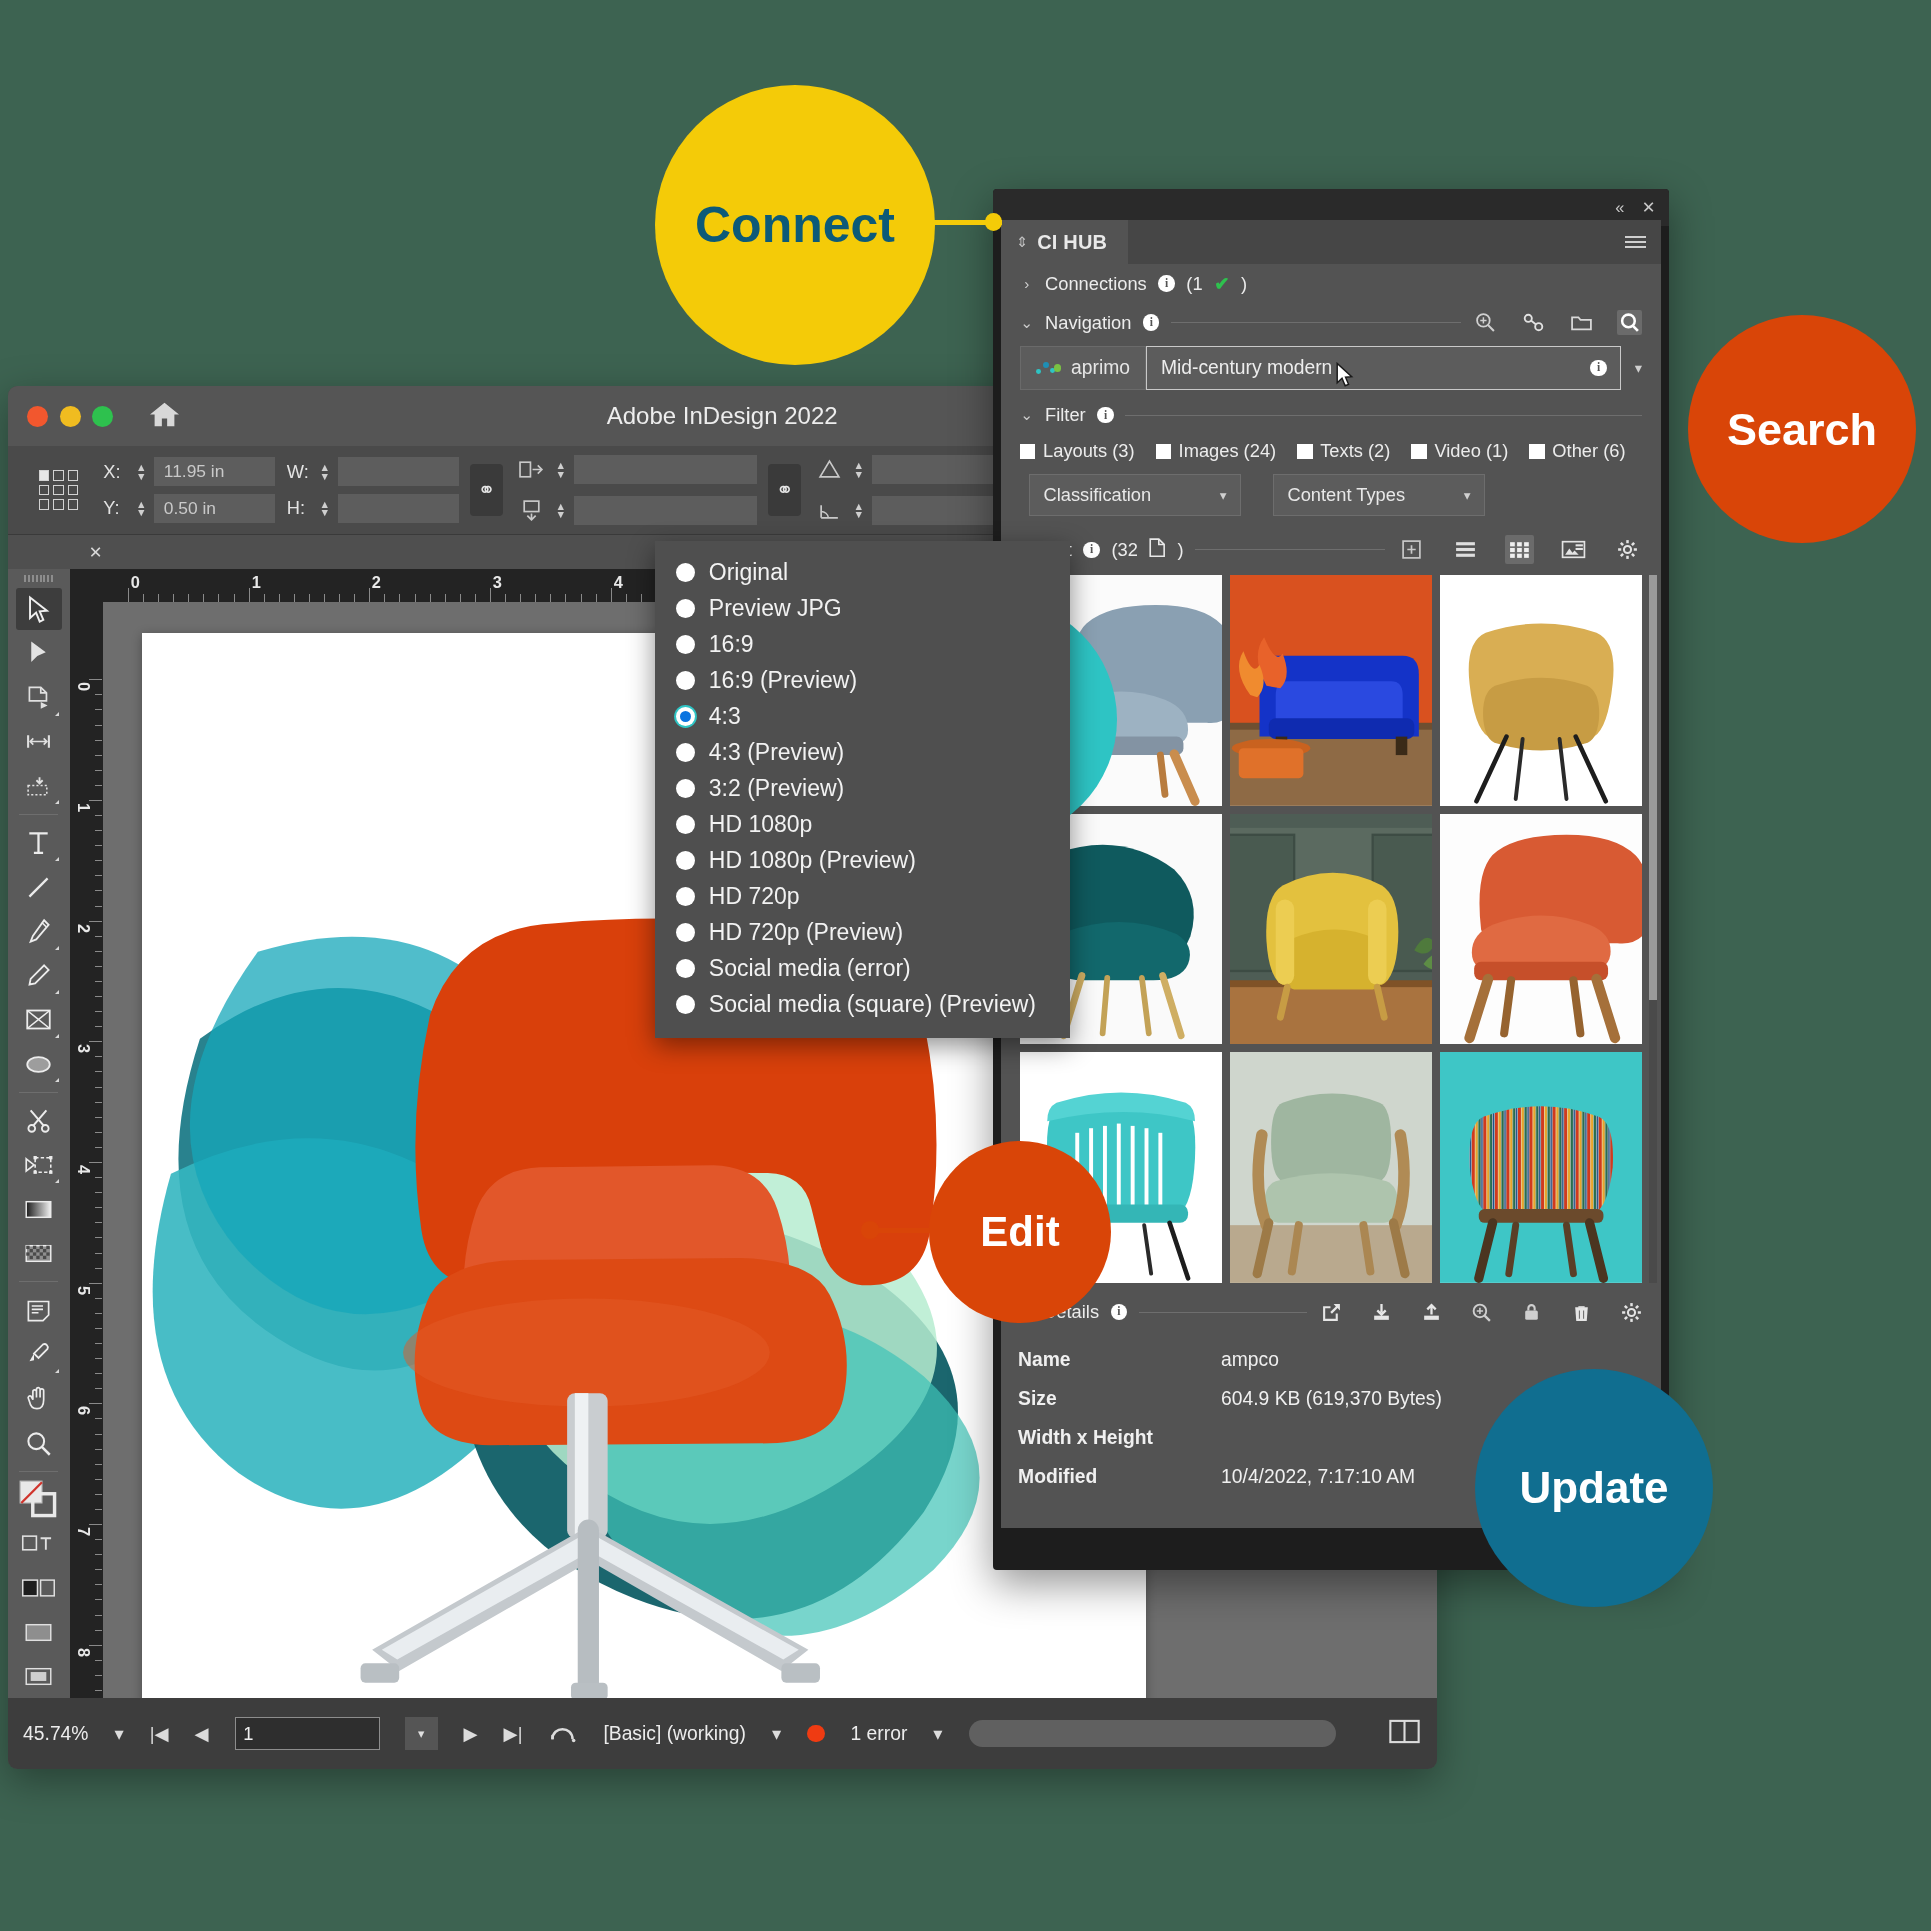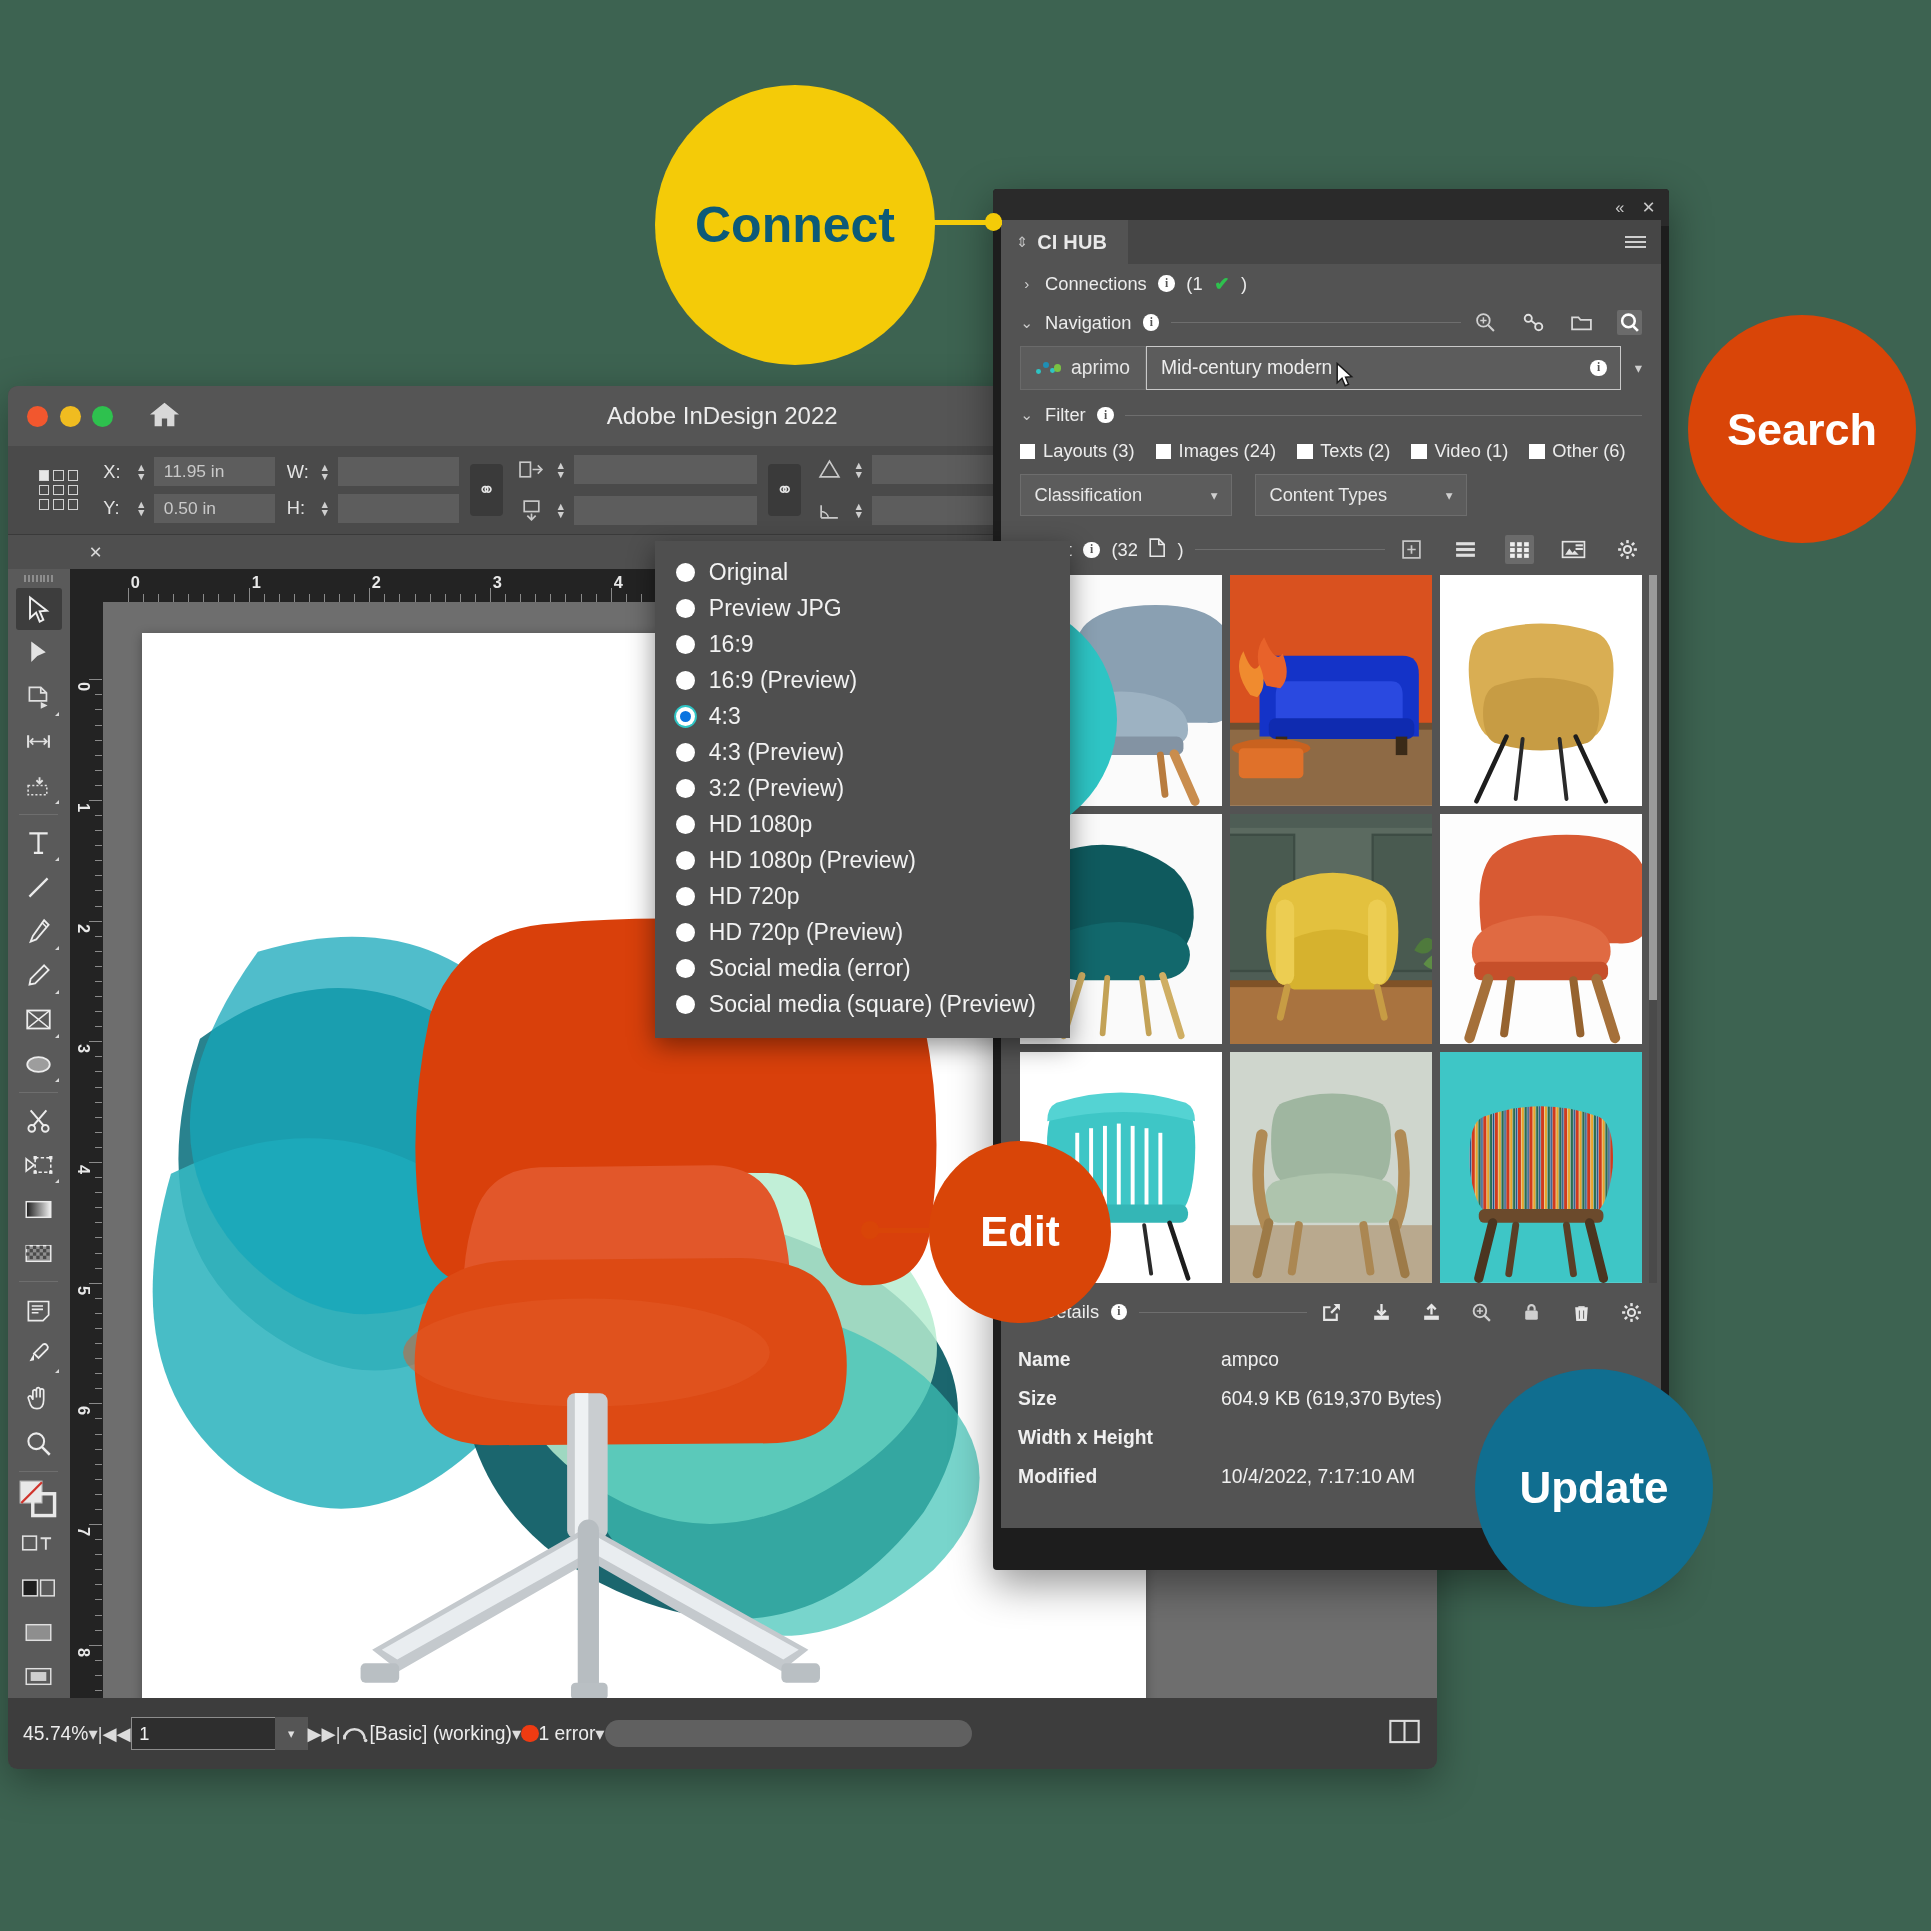--- a/index.html
+++ b/index.html
@@ -96,21 +96,21 @@
     display: flex; align-items: center; gap: 21px;
     padding: 5.8px 19.3px 0 19.3px; color: #ececec; font-size: 18.3px; flex-wrap: nowrap;
   }
   .fchk { display: flex; align-items: center; gap: 7.7px; white-space: nowrap; }
   .cbox { width: 15.4px; height: 15.4px; background: #ffffff; flex: 0 0 auto; }
 
   #filter-selects { display: flex; gap: 23px; padding: 11.6px 19.3px 0 19.3px; }
   .fsel {
     width: 212px; height: 42px; background: #5c5c5c; border: 1px solid #6d6d6d;
     display: flex; align-items: center; padding: 0 13.5px;
-    color: #e8e8e8; font-size: 18.3px;
+    color: #e8e8e8; font-size: 18.3px; margin-left: 9px;
   }
   .fsel .caret { margin-left: auto; font-size: 13.5px; color: #d0d0d0; }
 
   #result-row {
     display: flex; align-items: center; gap: 11.6px;
     padding: 0 19.3px; height: 48px; margin-top: 9.7px; color: #ececec; font-size: 18.3px;
   }
   .view-icons { display: flex; align-items: center; gap: 25px; }
   .view-ico {
     width: 29px; height: 29px; display: inline-flex; align-items: center;
@@ -228,21 +228,21 @@
     position: absolute; left: 95px; top: 216px; right: 0; bottom: 71px;
     background: #6e6e6e; overflow: hidden;
   }
   #page {
     position: absolute; left: 39px; top: 31px; width: 1004px; height: 1072px;
     background: #fff; box-shadow: 0 1.9px 9.7px rgba(0,0,0,.3);
   }
   #id-statusbar {
     position: absolute; left: 0; right: 0; bottom: 0; height: 71px;
     background: #3d3d3d; display: flex; align-items: center;
-    padding: 0 15.4px; gap: 0; color: #ececec; font-size: 19.3px; margin-top: 19px;
+    padding: 0 15.4px; gap: 26px; color: #ececec; font-size: 19.3px; margin-top: 19px;
   }
   .sb-ico { color: #dcdcdc; font-size: 18.3px; }
   #pagebox {
     width: 145px; height: 33px; background: #2e2e2e; border: 1px solid #8d8d8d;
     display: flex; align-items: center; padding: 0 7.7px; color: #f0f0f0; font-size: 18.3px;
   }
   #pagebox-caret {
     width: 33px; height: 33px; background: #555; display: flex; align-items: center;
     justify-content: center; font-size: 12.6px; color: #e0e0e0; margin-left: -1px;
   }

